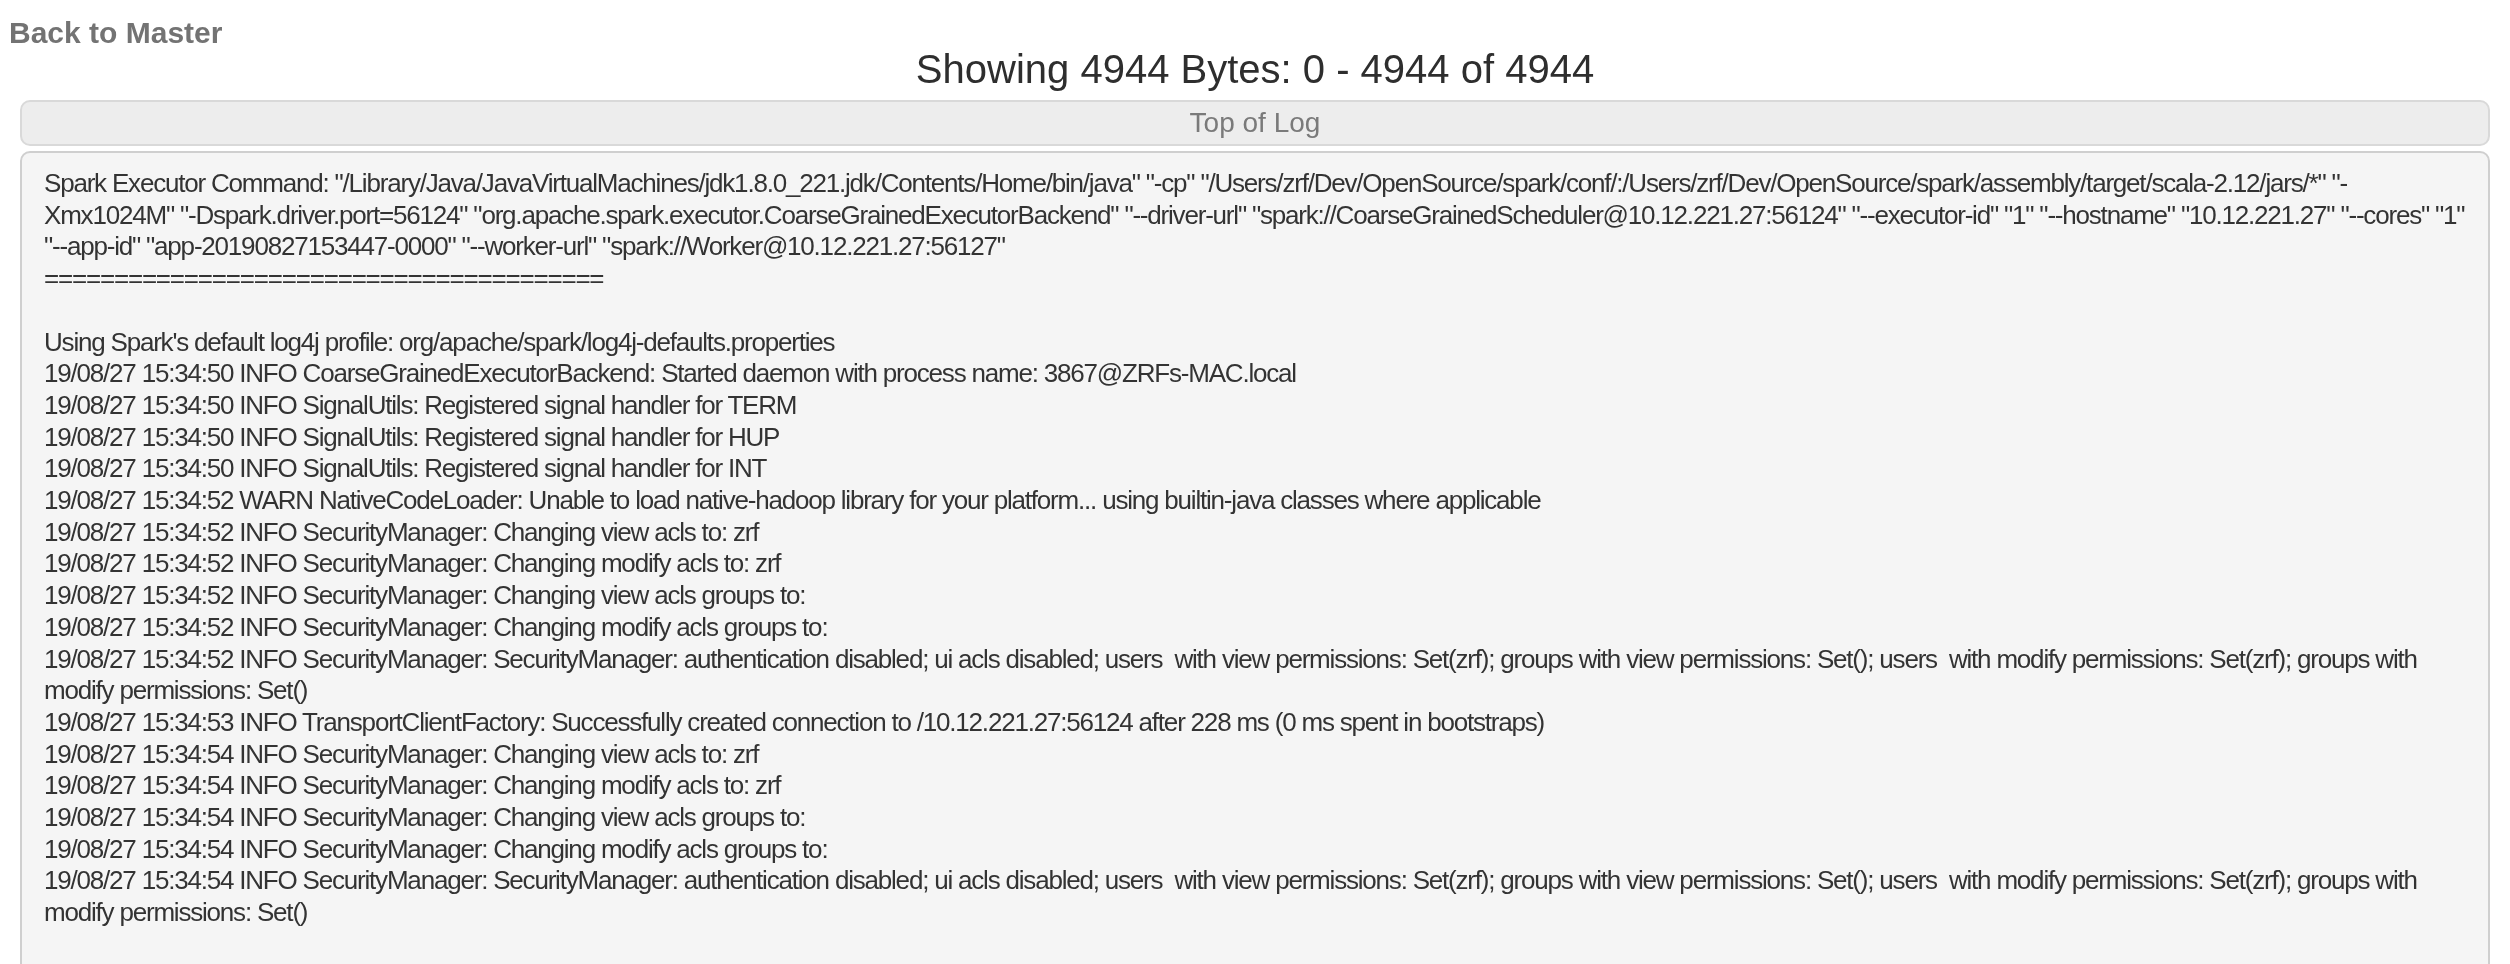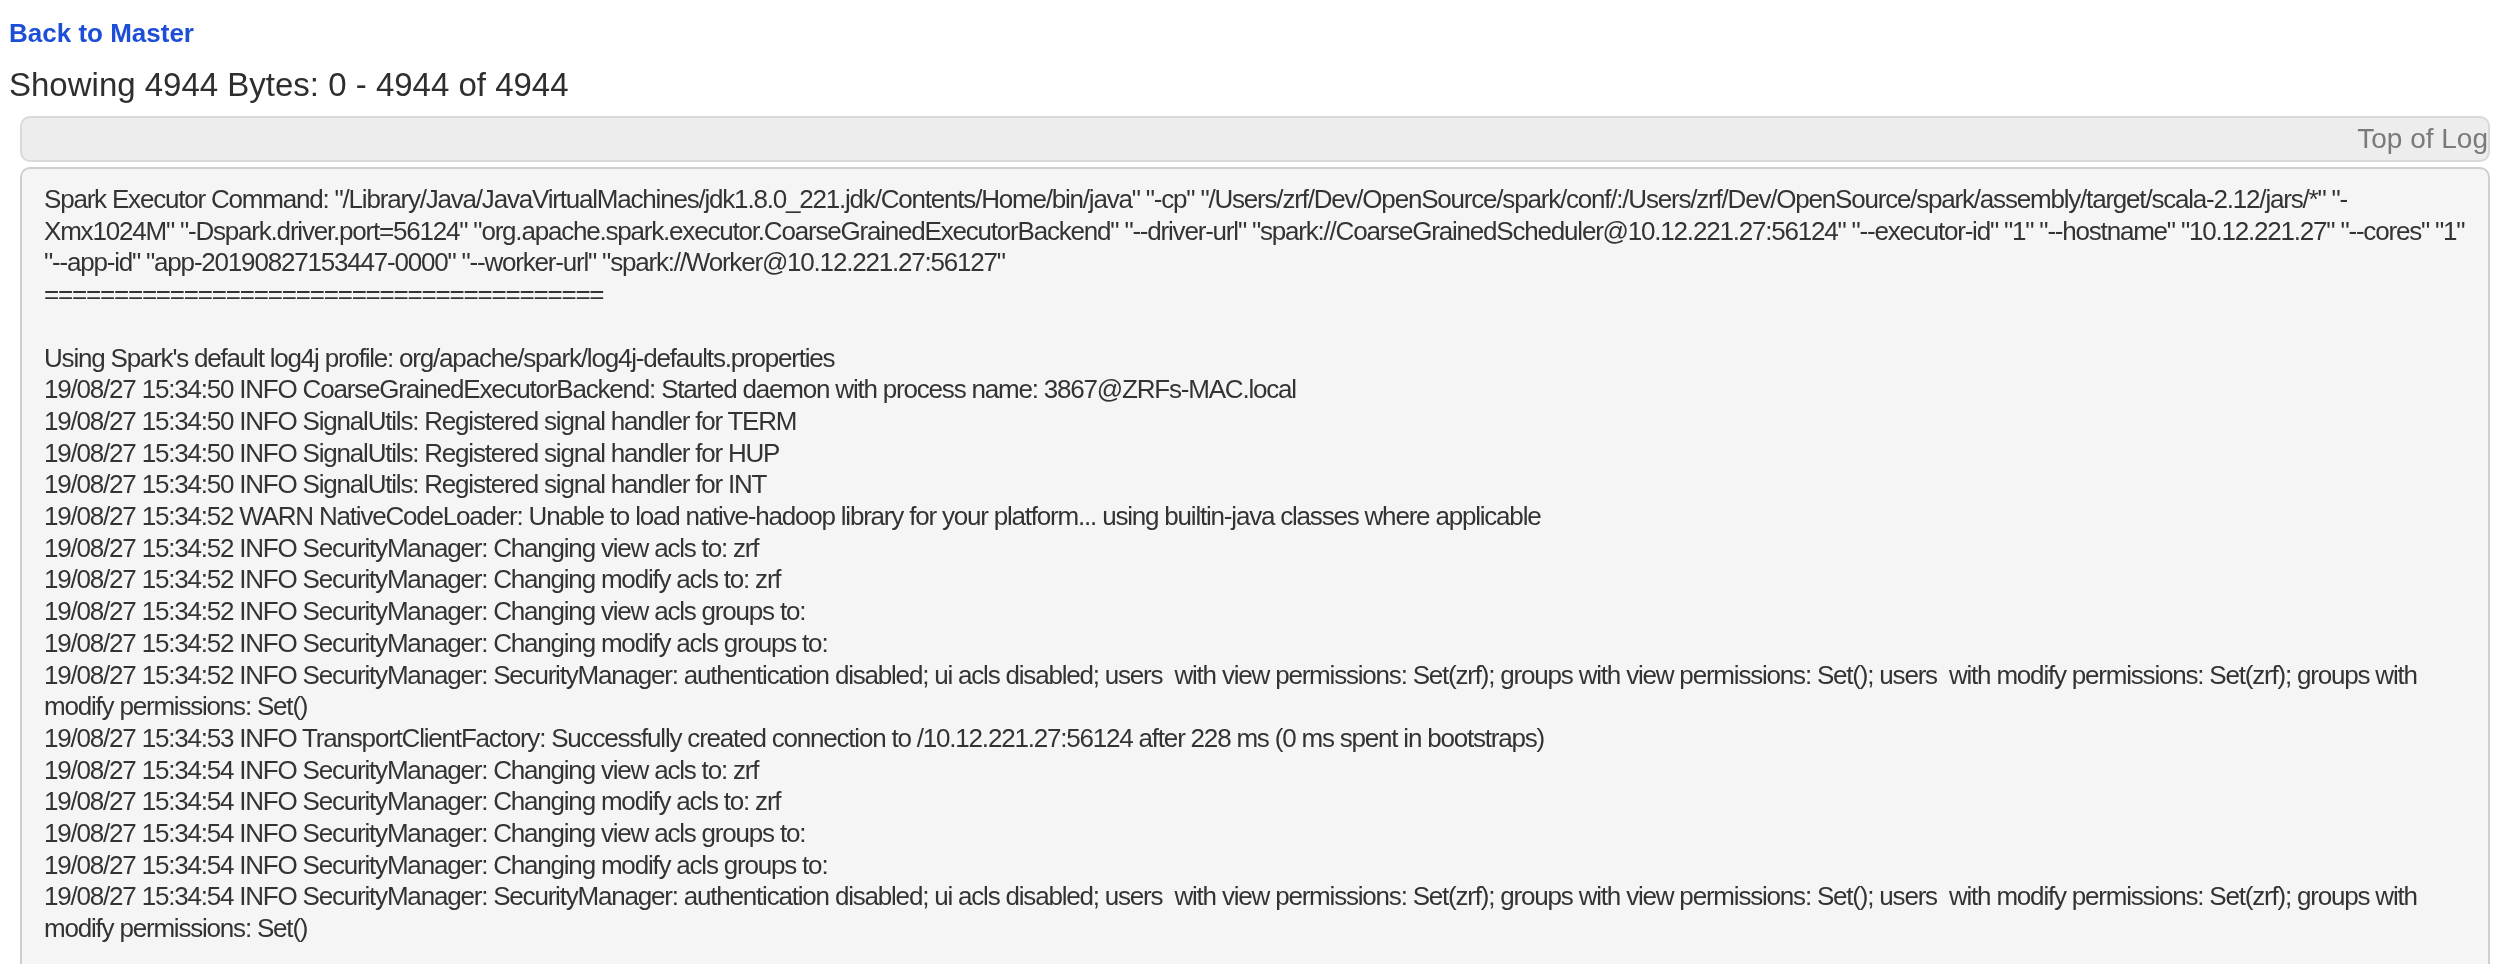--- a/index.html
+++ b/index.html
@@ -8,45 +8,45 @@
     height: 964px;
     overflow: hidden;
     background: #ffffff;
     font-family: "Liberation Sans", sans-serif;
     color: #333333;
   }
   .page { padding: 15px 9px 0 9px; box-sizing: border-box; }
 
   .back-link {
     display: inline-block;
-    font-size: 26px;
+    font-size: 30px;
     line-height: 36px;
     font-weight: 600;
-    color: #1d4ed8;
+    color: #737373;
     text-decoration: none;
     cursor: pointer;
   }
 
   .byte-status {
-    margin-top: 16px;
-    font-size: 33px;
+    font-size: 40px;
     line-height: 36px;
     color: #2e2e2e;
+    text-align: center;
   }
 
   .panel-header {
     margin: 13px 11px 4px 11px;
     height: 46px;
     box-sizing: border-box;
     background: #ededed;
     border: 2px solid #d9d9d9;
     border-radius: 10px;
     display: flex;
     align-items: center;
-    justify-content: flex-end;
+    justify-content: center;
     font-size: 28px;
     color: #7a7a7a;
   }
 
   .log-box {
     margin: 5px 11px 0 11px;
     box-sizing: border-box;
     background: #f5f5f5;
     border: 2px solid #cfcfcf;
     border-radius: 10px;

